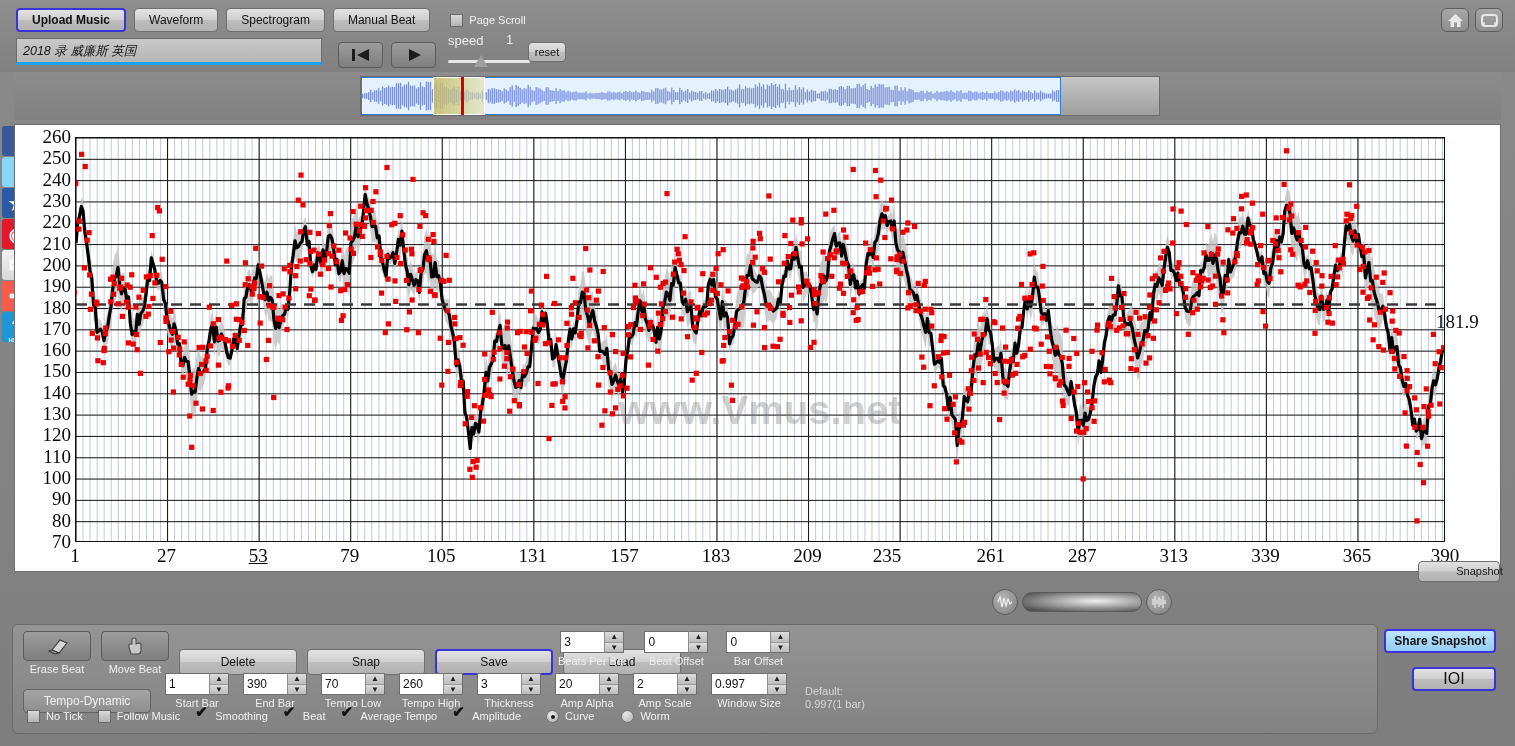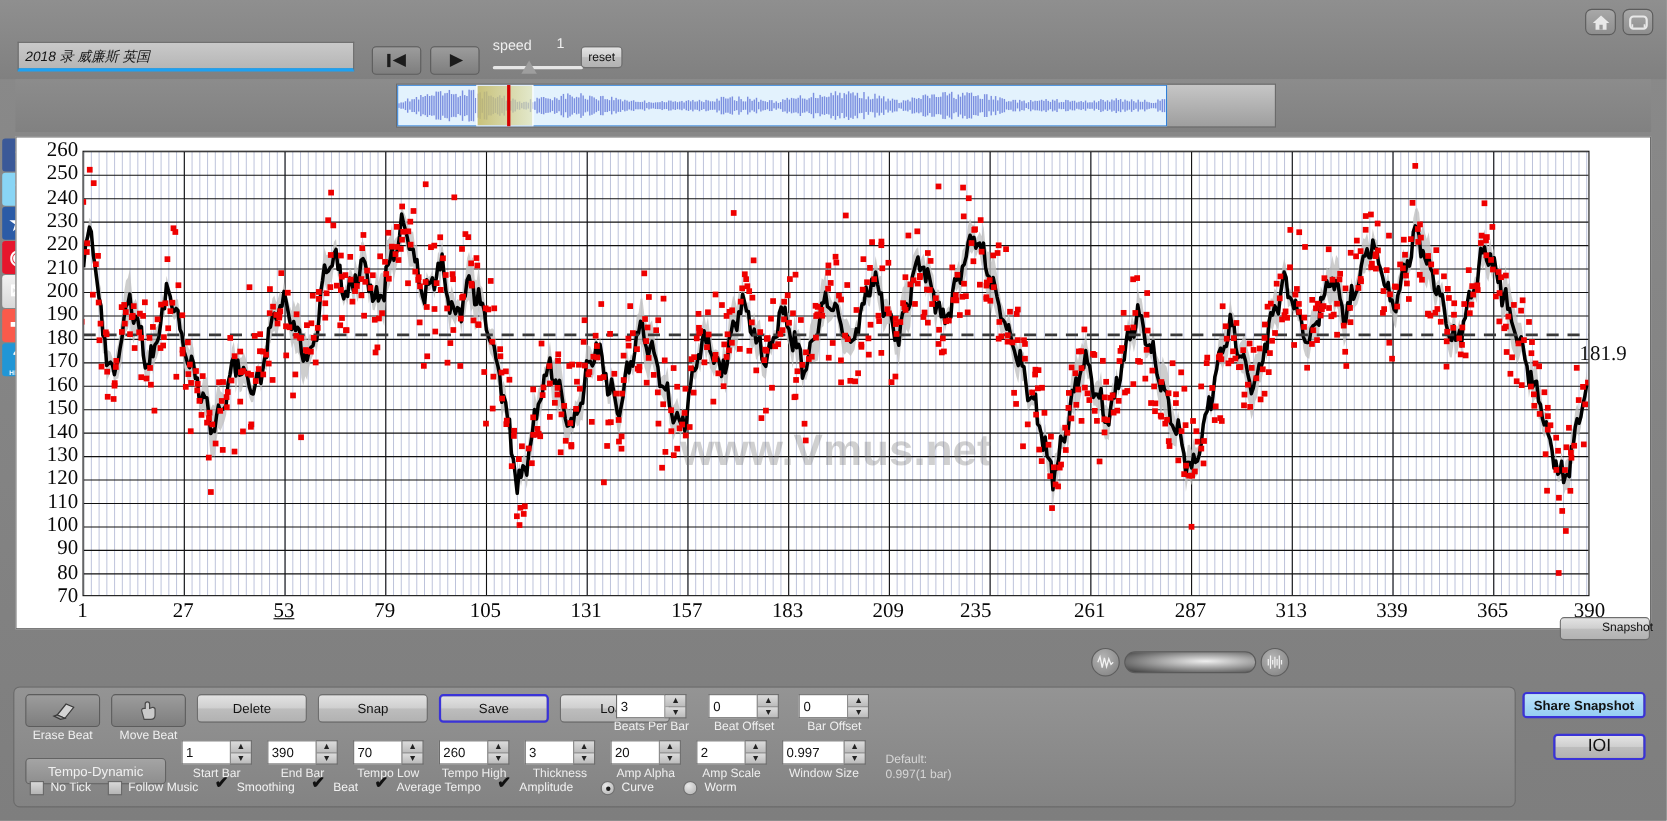--- a/index.html
+++ b/index.html
@@ -165,21 +165,21 @@
              border:1px solid #5d5d5d; display:flex;align-items:center;justify-content:center;}
   #snapbtn { position:absolute; left:1418px; top:561px; width:82px; height:21px; font-size:11px;padding-left:41px;}
 
   
   #bottom { position:absolute; left:12px; top:624px; width:1366px; height:110px;
             background: linear-gradient(180deg,#949494,#838383);
             border:1px solid #6b6b6b; border-radius:6px;}
   #row1 { position:absolute; left:10px; top:6px; display:flex; align-items:flex-start; gap:10px;}
   #row1 .toolbtn { width:68px; height:30px; }
   #row1 .toolcap { text-align:center; color:#f0f0f0; font-size:11px; margin-top:2px;}
-  #row1 .wbtn { width:100px; height:26px; font-size:12px; margin-top:0;}
+  #row1 .wbtn { width:118px; height:26px; font-size:12px; margin-top:18px;}
   #row1spins { position:absolute; left:545px; top:6px; display:flex; gap:18px;}
   #row2 { position:absolute; left:10px; top:48px; display:flex; align-items:flex-start; gap:14px;}
   #tempodyn { width:128px; height:24px; font-size:12px; margin-top:16px;
               background: linear-gradient(180deg,#a4a4a4,#8e8e8e); border:1px solid #636363; color:#f0f0f0;}
   #row3 { position:absolute; left:14px; top:84px; display:flex; align-items:center; gap:7px; }
   #row3 .grp { display:flex; align-items:center; gap:6px; margin-right:8px;}
   #defaultnote { color:#d6d6d6; font-size:11px; line-height:13px; margin-top:12px; margin-left:4px;}
   #sharebtn { position:absolute; left:1384px; top:629px; width:112px; height:24px; font-size:12px;}
   #ioibtn   { position:absolute; left:1412px; top:667px; width:84px; height:24px; font-size:16px;}
 
@@ -197,20 +197,38 @@
   .s-hp { background:#2196d6; border-radius:3px; font-size:17px; position:relative;}
   .s-hp .hptxt { position:absolute; bottom:-1px; left:0; width:100%; text-align:center;
                  font-size:6px; font-weight:bold; letter-spacing:.3px;}
 </style>
 </head>
 <body>
 
 <div id="app">
 
   <div id="topbar">
+    <div id="tabrow">
+      <div class="btn sel">
+          <span>Upload Music</span>
+        </div>
+      <div class="btn">
+          <span>Waveform</span>
+        </div>
+      <div class="btn">
+          <span>Spectrogram</span>
+        </div>
+      <div class="btn">
+          <span>Manual Beat</span>
+        </div>
+      <div id="pagescroll">
+        <span class="chk"></span>
+        <span class="lbl">Page Scroll</span>
+      </div>
+    </div>
 
     <div id="namefield">
       <span>2018 录 威廉斯 英国</span>
     </div>
 
     <div id="transport">
       <div class="darkbtn">
         <svg width="22" height="14" viewBox="0 0 22 14">
           <rect x="2" y="1" width="3" height="12" fill="#1c1c1c"></rect>
           <polygon points="19,1 19,13 7,7" fill="#1c1c1c"></polygon>

